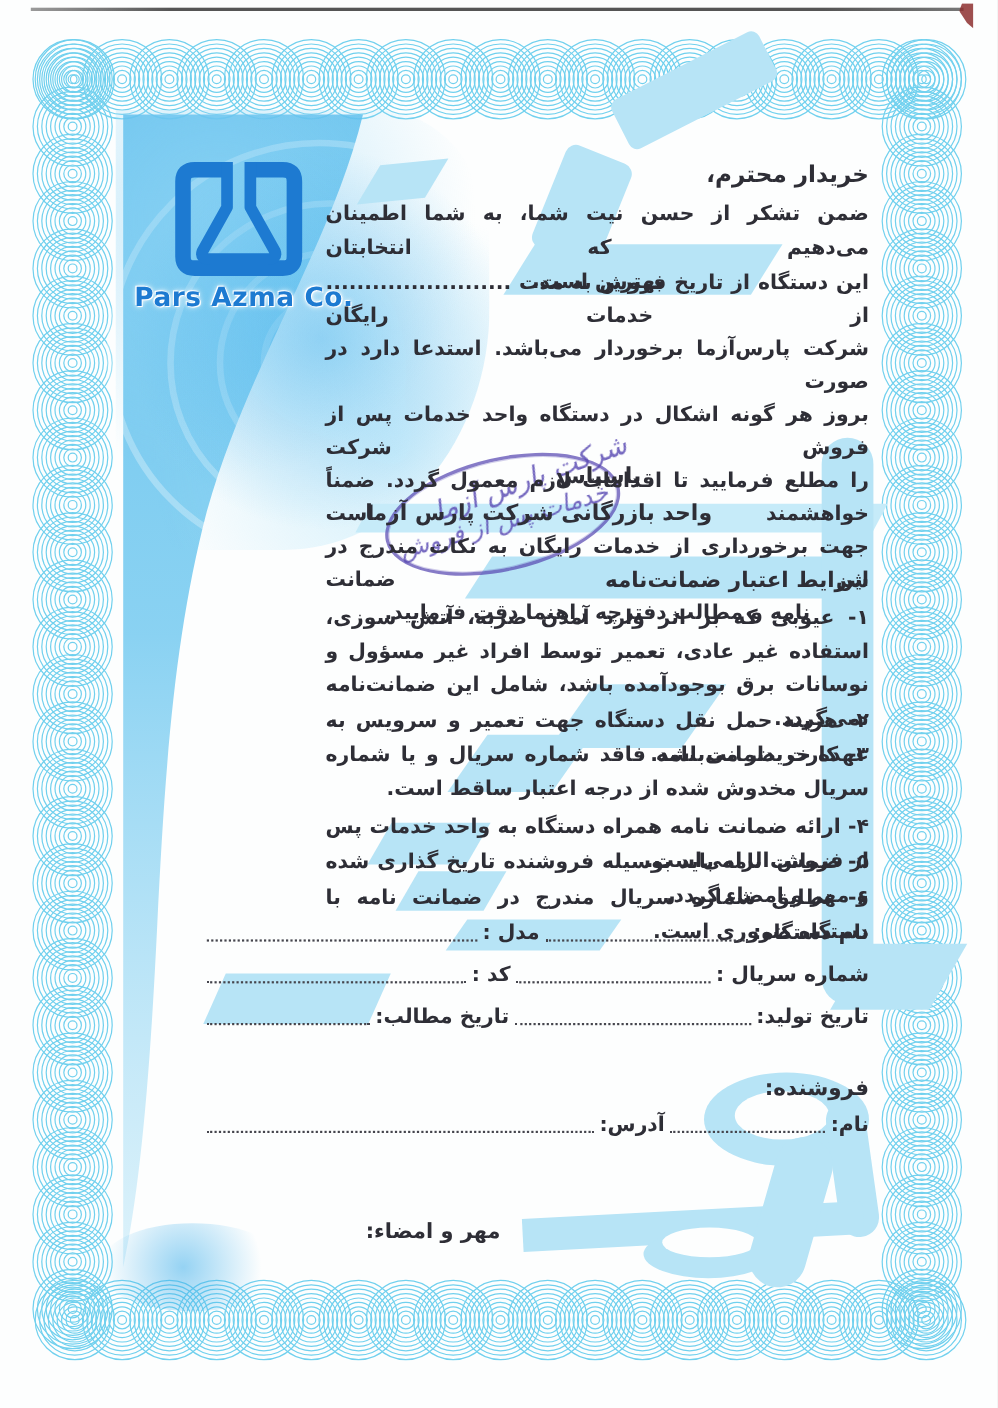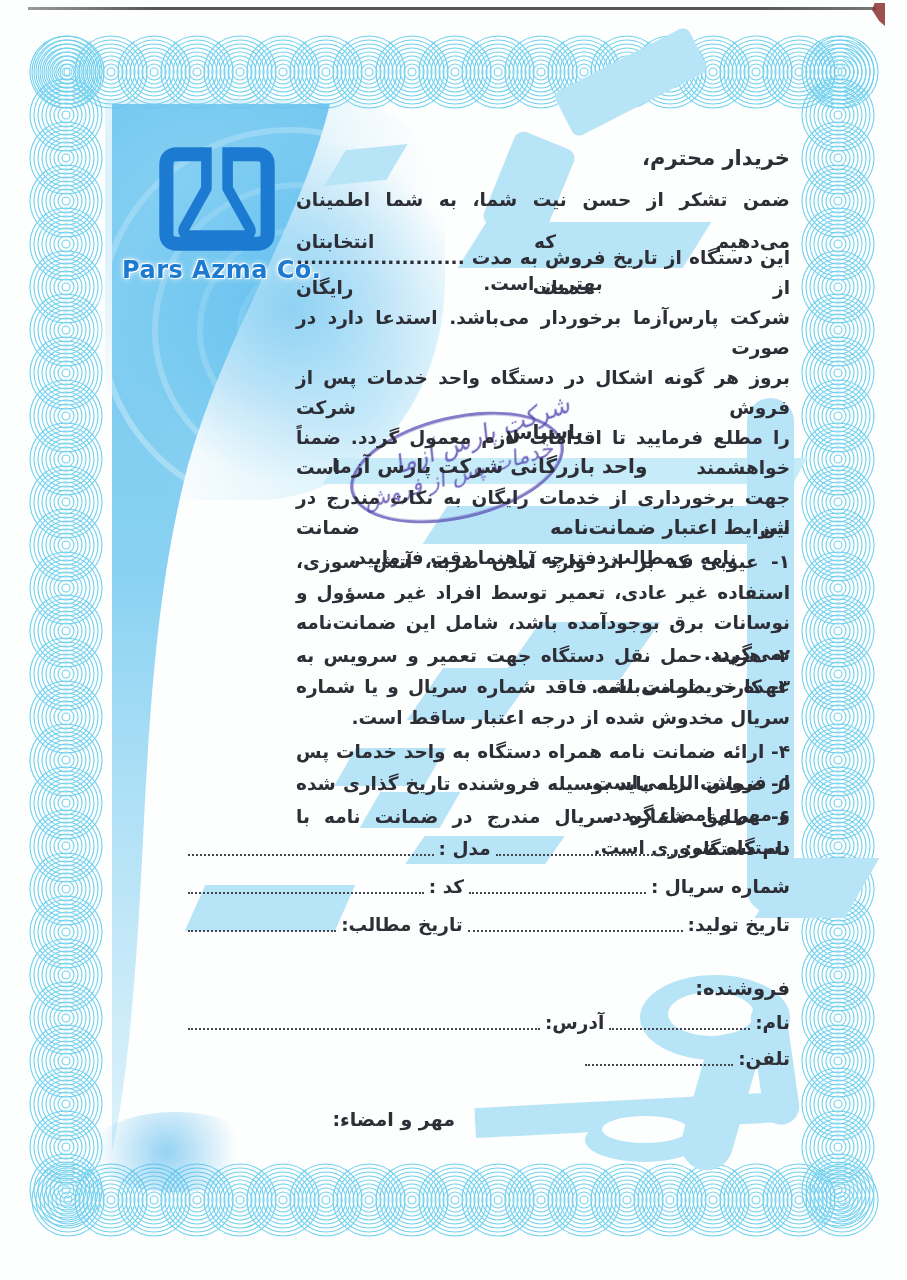--- a/index.html
+++ b/index.html
@@ -32,21 +32,21 @@
   .logo-block{position:absolute;left:122px;top:146px;width:190px;z-index:5;text-align:center;}
   .logo-mark{display:block;margin:0 auto;}
   .logo-text{margin-top:4px;font-weight:bold;font-size:24px;letter-spacing:.5px;color:#1d7ad1;
     text-shadow:0 0 3px #fff,0 0 6px #fff,1px 1px 0 #fff,-1px -1px 0 #fff;white-space:nowrap;}
   
   .fa{direction:rtl;font-weight:bold;z-index:6;position:absolute;}
   .heading{right:117px;top:146px;font-size:21px;}
   .block{right:117px;width:494px;font-size:18.5px;line-height:30px;}
   .jl{text-align:justify;text-align-last:justify;}
   .rl{text-align:center;}
-  .p1{top:179px;line-height:42px;}
+  .p1{top:179px;line-height:31px;}
   .p2{top:243px;}
   .terms-title{right:117px;top:516px;font-size:19.5px;text-align:right;}
   .item{position:absolute;right:117px;width:494px;font-size:18.5px;line-height:30.5px;
     direction:rtl;font-weight:bold;text-align:justify;z-index:6;}
   .i1{top:547px;} .i2{top:641px;} .i3{top:672px;} .i4{top:737px;} .i5{top:769px;} .i6{top:802px;}
   
   .rows{position:absolute;right:117px;left:183px;top:836px;z-index:6;direction:rtl;}
   .row{display:flex;align-items:flex-end;direction:rtl;margin-bottom:15px;height:23px;
     font-size:18.5px;font-weight:bold;}
   .row .lbl{white-space:nowrap;}
@@ -1020,20 +1020,16 @@
   </div>
 
   <div class="fa seller-title">فروشنده:</div>
   <div class="seller-rows">
     <div class="row">
       <span class="lbl">نام:</span>
       <span class="dots g04"></span>
       <span class="lbl">آدرس:</span>
       <span class="dots g1"></span>
     </div>
-    <div class="row phone-row">
-      <span class="lbl">تلفن:</span>
-      <span class="dots fix195"></span>
-    </div>
   </div>
   <div class="fa sign-label">مهر و امضاء:</div>
 
 </div>
 
 </body></html>

